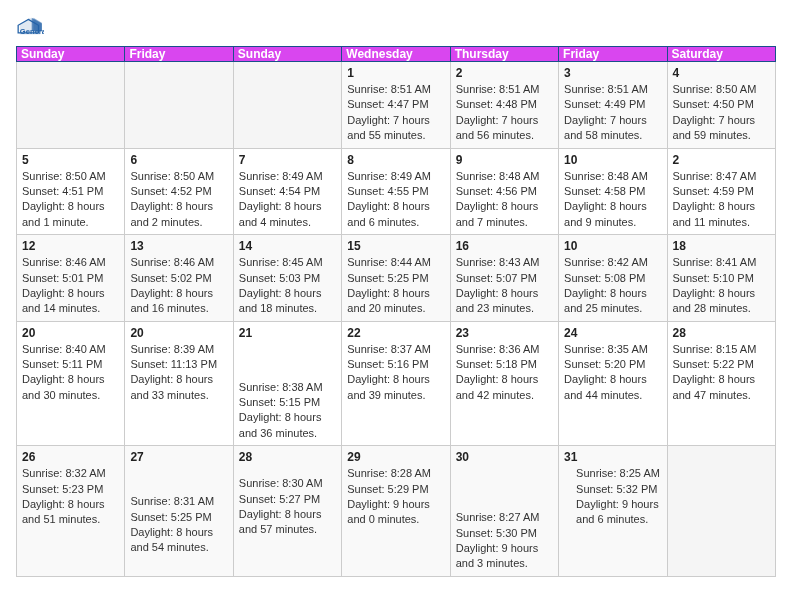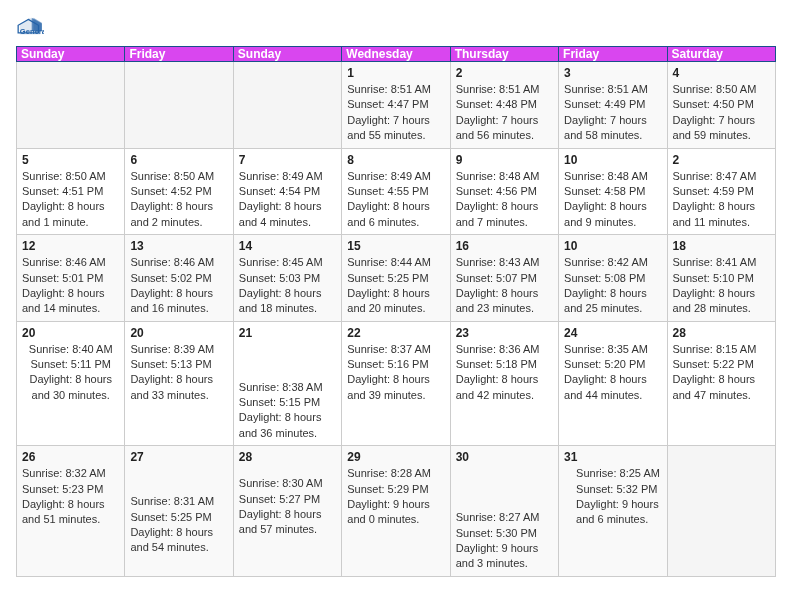--- a/index.html
+++ b/index.html
@@ -241,29 +241,29 @@
           <span class="day-number">18</span>
           <div class="day-content" style="white-space: pre-line;">Sunrise: 8:41 AM
 Sunset: 5:10 PM
 Daylight: 8 hours
 and 28 minutes.</div>
         </td>
       </tr>
       <tr class="row-alt-1">
         <td>
           <span class="day-number">20</span>
-          <div class="day-content" style="white-space: pre-line; text-align: center;">Sunrise: 8:40 AM
+          <div class="day-content" style="white-space: pre-line;">Sunrise: 8:40 AM
 Sunset: 5:11 PM
 Daylight: 8 hours
 and 30 minutes.</div>
         </td>
         <td>
           <span class="day-number">20</span>
           <div class="day-content" style="white-space: pre-line;">Sunrise: 8:39 AM
-Sunset: 5:13 PM
+Sunset: 11:13 PM
 Daylight: 8 hours
 and 33 minutes.</div>
         </td>
         <td>
           <span class="day-number">21</span>
           <div class="day-content" style="white-space: pre-line; margin-top: 40px;">Sunrise: 8:38 AM
 Sunset: 5:15 PM
 Daylight: 8 hours
 and 36 minutes.</div>
         </td>

